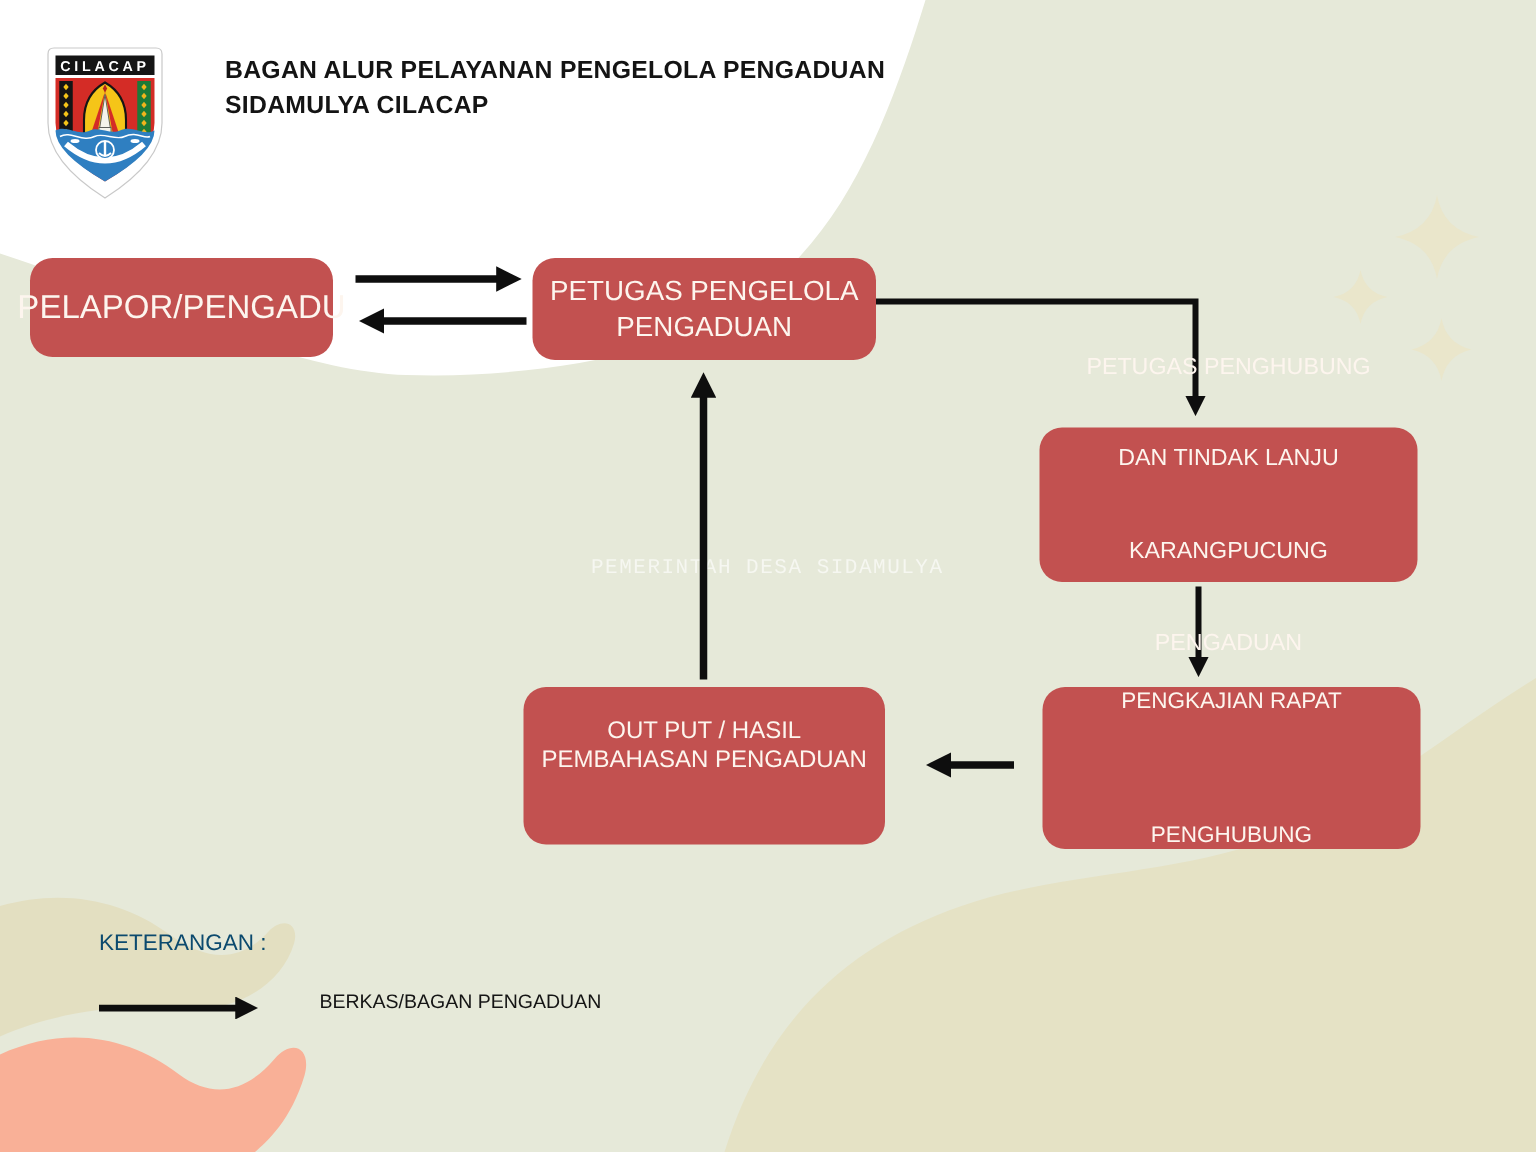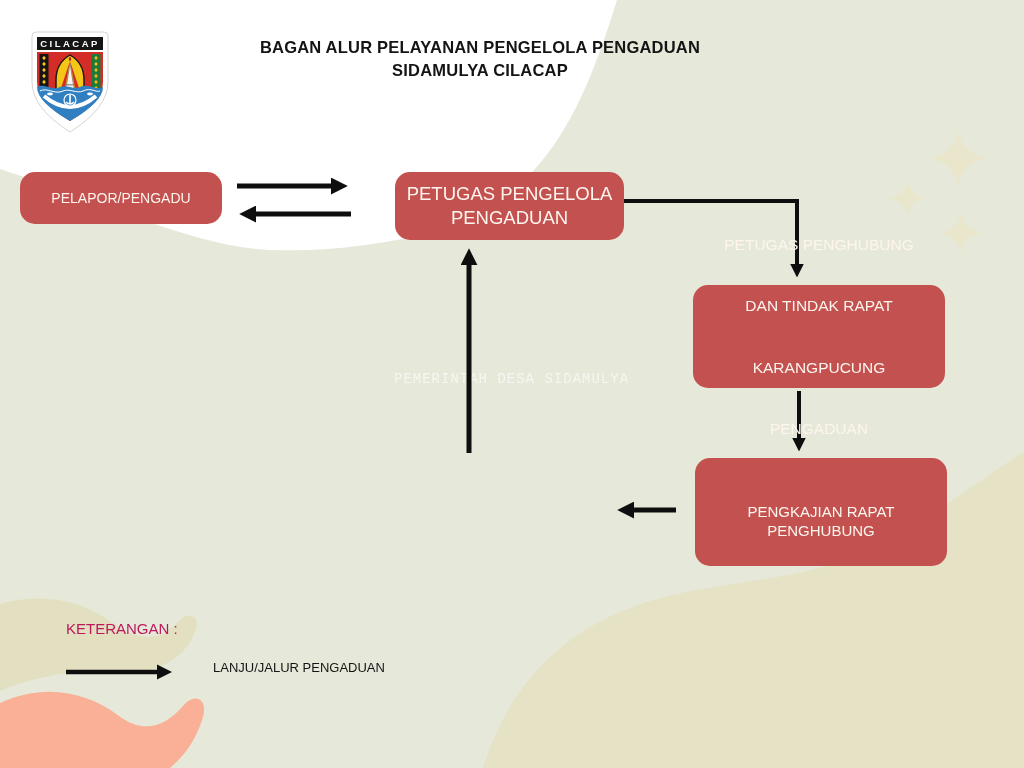--- a/index.html
+++ b/index.html
@@ -12,36 +12,36 @@
   .canvas{position:relative;width:1024px;height:768px;background:var(--bg-sage,#e6e9d9);overflow:hidden;}
   .bg-svg,.arrow-svg{position:absolute;left:0;top:0;width:1024px;height:768px;}
   .bg-svg{z-index:0;}
   .arrow-svg{z-index:2;}
   .watermark{
     position:absolute;left:394px;top:371px;z-index:1;white-space:nowrap;
     font-family:Liberation Mono, monospace;font-size:14px;letter-spacing:1px;
     color:rgba(255,255,255,0.62);
   }
   .title{
-    position:absolute;left:150px;top:36px;width:660px;z-index:3;text-align:center;
+    position:absolute;left:150px;top:36px;width:660px;z-index:3;text-align:left;
     font-weight:700;font-size:16.5px;line-height:23px;color:var(--title-text,#141414);
     letter-spacing:0.2px;
   }
   .logo{position:absolute;left:28px;top:30px;width:84px;height:106px;z-index:3;}
   .node{
     position:absolute;z-index:3;background:var(--node-fill,#c25150);color:var(--node-text,#fdf5ee);
     border-radius:15px;display:flex;flex-direction:column;align-items:center;justify-content:center;
     text-align:center;
   }
-  .node-pelapor{left:20px;top:172px;width:202px;height:52px;font-size:14px;line-height:22px;}
-  .node-pengelola{left:355px;top:172px;width:229px;height:68px;font-size:18.5px;line-height:24px;margin-left:40px;}
+  .node-pelapor{left:20px;top:172px;width:202px;height:66px;font-size:22px;line-height:22px;}
+  .node-pengelola{left:355px;top:172px;width:229px;height:68px;font-size:18.5px;line-height:24px;}
   .node-penghubung{left:693px;top:285px;width:252px;height:103px;font-size:15.5px;line-height:19.5px;gap:42px;}
-  .node-pengkajian{left:695px;top:458px;width:252px;height:108px;font-size:15px;line-height:19px;justify-content:center;padding-top:18px;box-sizing:border-box;}
+  .node-pengkajian{left:695px;top:458px;width:252px;height:108px;font-size:15px;line-height:19px;justify-content:space-between;box-sizing:border-box;}
   .node-output{left:349px;top:458px;width:241px;height:105px;font-size:16px;line-height:19px;justify-content:flex-start;padding-top:20px;box-sizing:border-box;}
-  .legend-heading{position:absolute;left:66px;top:620px;z-index:3;font-size:15px;color:#be185d;}
+  .legend-heading{position:absolute;left:66px;top:620px;z-index:3;font-size:15px;color:#0c4a6e;}
   .legend-label{position:absolute;left:213px;top:660px;z-index:3;font-size:13px;color:#141414;}
 </style>
 </head>
 <body>
 
 <div class="canvas">
 
   <svg class="bg-svg" viewBox="0 0 1024 768" aria-hidden="true">
     <rect x="0" y="0" width="1024" height="768" fill="var(--bg-sage,#e6e9d9)"></rect>
     <path d="M0,0 L617,0 C600,55 578,118 541,162 C506,204 472,224 431,233 C383,244 330,252 271,250 C196,247 118,208 0,169 Z" fill="var(--bg-white,#ffffff)"></path>
@@ -118,27 +118,31 @@
     <div>PELAPOR/PENGADU</div>
   </div>
 
   <div class="node node-pengelola">
     <div>PETUGAS PENGELOLA</div>
     <div>PENGADUAN</div>
   </div>
 
   <div class="node node-penghubung">
     <div>PETUGAS PENGHUBUNG</div>
-    <div>DAN TINDAK RAPAT</div>
+    <div>DAN TINDAK LANJU</div>
     <div>KARANGPUCUNG</div>
     <div>PENGADUAN</div>
   </div>
 
   <div class="node node-pengkajian">
     <div>PENGKAJIAN RAPAT</div>
     <div>PENGHUBUNG</div>
   </div>
 
+  <div class="node node-output">
+    <div>OUT PUT / HASIL</div>
+    <div>PEMBAHASAN PENGADUAN</div>
+  </div>
 
   <div class="legend-heading">KETERANGAN :</div>
-  <div class="legend-label">LANJU/JALUR PENGADUAN</div>
+  <div class="legend-label">BERKAS/BAGAN PENGADUAN</div>
 
 </div>
 
 </body></html>

